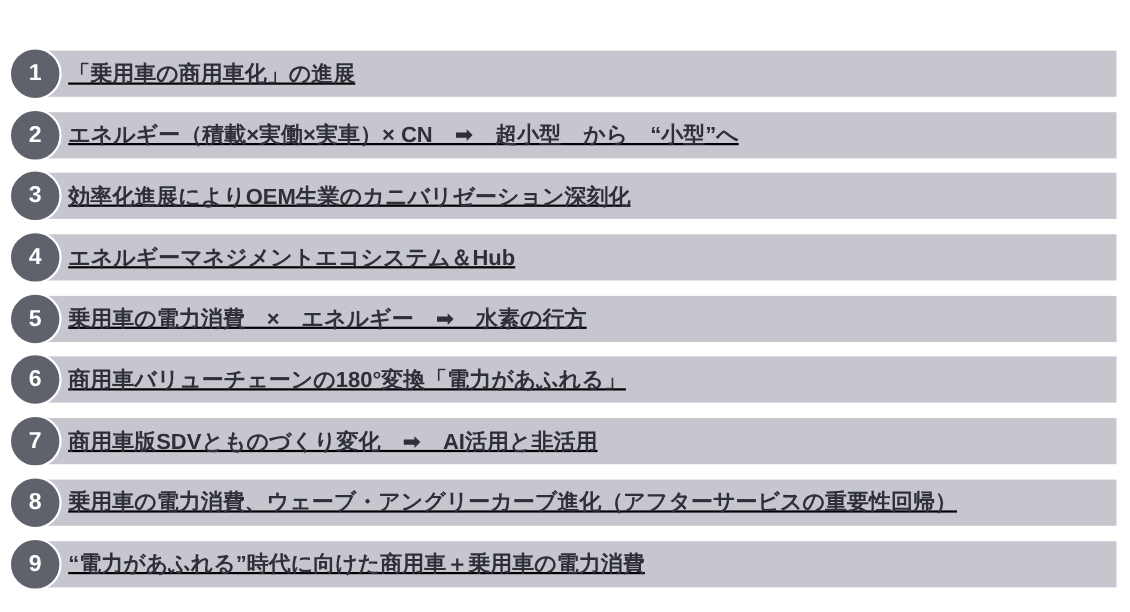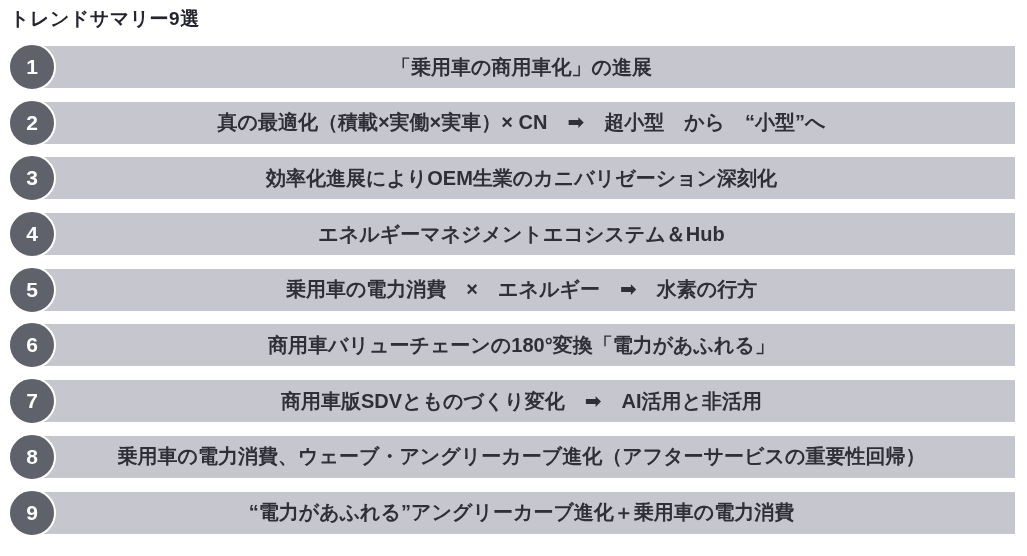--- a/index.html
+++ b/index.html
@@ -39,21 +39,22 @@
   }
   .trend-bar{
     position:absolute;
     left:28px;
     right:12px;
     top:0;
     bottom:0;
     background:var(--bar,#c6c7ce);
     display:flex;
     align-items:center;
-    justify-content:center;
+    justify-content:flex-start;
+    text-decoration:underline;
   }
   .trend-text{
     font-size:20px;
     font-weight:bold;
     color:var(--row_text,#2e2f39);
     white-space:nowrap;
     letter-spacing:0px;
     padding:0 34px;
   }
   .num-badge{
@@ -73,35 +74,34 @@
     font-size:21px;
     font-weight:bold;
     color:var(--badge_text,#ffffff);
     z-index:2;
   }
 </style>
 </head>
 <body>
 
 <div class="slide" style="--background: #ffffff; --bar: #c6c7ce; --badge: #5f616b; --badge_border: #ffffff; --badge_text: #ffffff; --row_text: #2e2f39; --title_text: #24242e;">
-  <div class="slide-title">トレンドサマリー9選</div>
 
   <div class="rows">
 
     <div class="trend-row">
       <div class="num-badge">1</div>
       <div class="trend-bar">
         <span class="trend-text">「乗用車の商用車化」の進展</span>
       </div>
     </div>
 
     <div class="trend-row">
       <div class="num-badge">2</div>
       <div class="trend-bar">
-        <span class="trend-text">真の最適化（積載×実働×実車）× CN　➡　超小型　から　“小型”へ</span>
+        <span class="trend-text">エネルギー（積載×実働×実車）× CN　➡　超小型　から　“小型”へ</span>
       </div>
     </div>
 
     <div class="trend-row">
       <div class="num-badge">3</div>
       <div class="trend-bar">
         <span class="trend-text">効率化進展によりOEM生業のカニバリゼーション深刻化</span>
       </div>
     </div>
 
@@ -136,18 +136,18 @@
     <div class="trend-row">
       <div class="num-badge">8</div>
       <div class="trend-bar">
         <span class="trend-text">乗用車の電力消費、ウェーブ・アングリーカーブ進化（アフターサービスの重要性回帰）</span>
       </div>
     </div>
 
     <div class="trend-row">
       <div class="num-badge">9</div>
       <div class="trend-bar">
-        <span class="trend-text">“電力があふれる”アングリーカーブ進化＋乗用車の電力消費</span>
+        <span class="trend-text">“電力があふれる”時代に向けた商用車＋乗用車の電力消費</span>
       </div>
     </div>
 
   </div>
 </div>
 
 </body></html>

